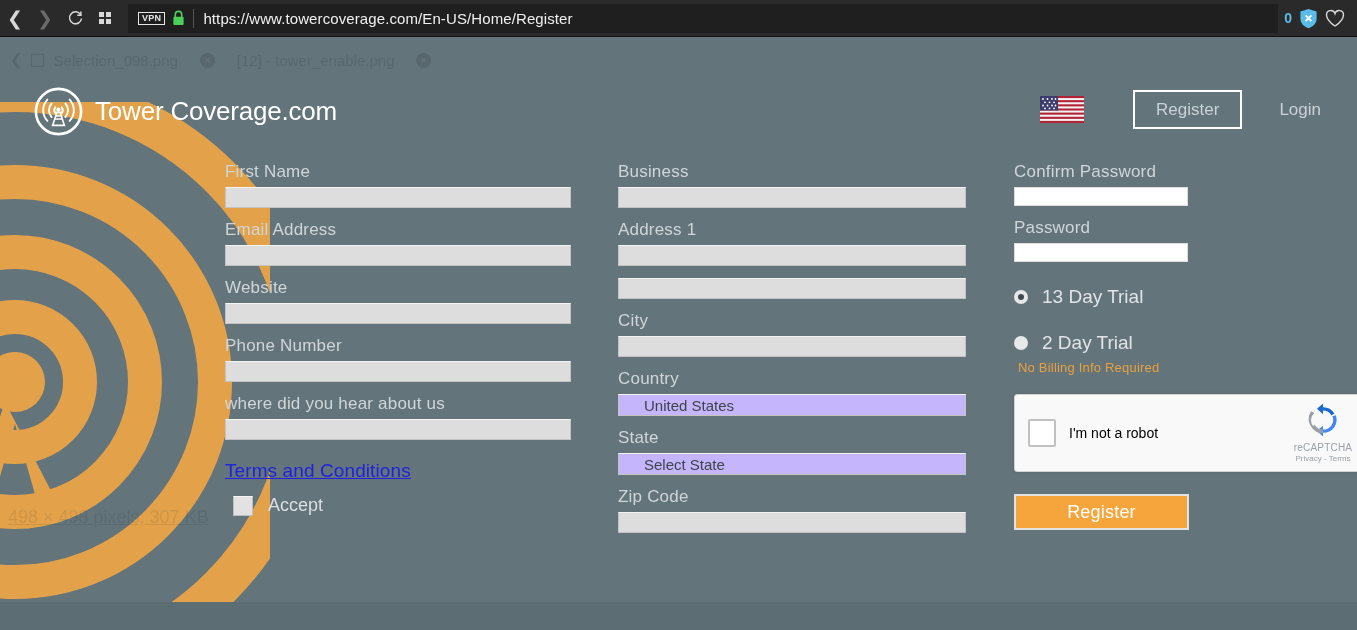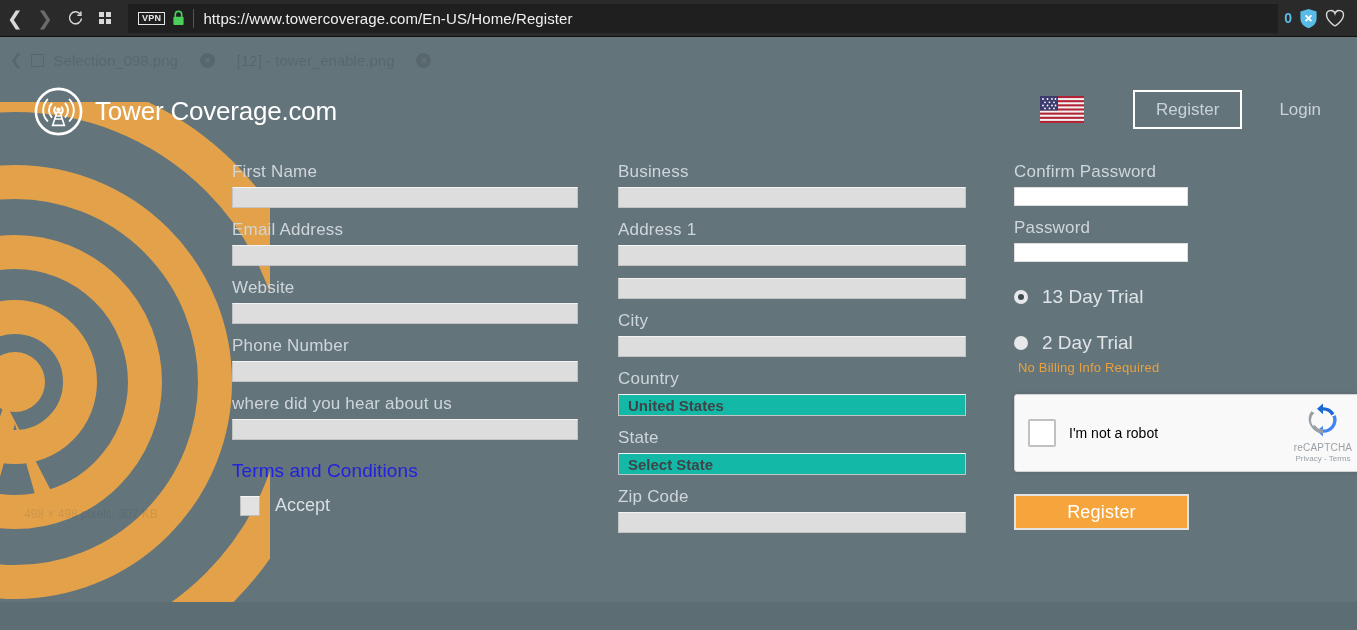--- a/index.html
+++ b/index.html
@@ -64,22 +64,22 @@
   .ghost .g-chev { margin: 0 8px 0 10px; }
   .ghost .g-sq {
     width: 13px; height: 13px; border: 1px solid #0d1418; margin-right: 10px;
   }
   .ghost .g-x {
     width: 15px; height: 15px; border-radius: 50%; background: #0d1418;
     color: #8c9a9f; font-size: 11px; display: flex; align-items: center;
     justify-content: center; margin: 0 22px;
   }
   .ghost-2 {
-    position: absolute; left: 24px; top: 470px; opacity: .10;
-    color: #1a2226; font-size: 12px; pointer-events: none;
+    position: absolute; left: 8px; top: 470px; opacity: .10;
+    color: #1a2226; font-size: 18px; pointer-events: none; text-decoration: underline;
   }
 
   
   .site-header {
     position: absolute; left: 0; top: 0; width: 100%; height: 78px;
   }
   .logo-block {
     position: absolute; left: 34px; top: 50px; display: flex; align-items: center;
   }
   .logo-text {
@@ -94,49 +94,49 @@
     border: 2px solid #ffffff; color: #c9d2d6; font-size: 17px;
     padding: 9px 21px; margin-left: 49px; background: transparent;
     line-height: 1;
   }
   .link-login {
     color: #c9d2d6; font-size: 17px; margin-left: 31px; padding: 9px 6px;
   }
 
   
   .col { position: absolute; top: 125px; }
-  .col-1 { left: 232px; width: 346px; }
+  .col-1 { left: 225px; width: 346px; }
   .col-2 { left: 618px; width: 348px; }
   .col-3 { left: 1014px; width: 340px; }
 
   .field { margin-bottom: 12px; }
   .f-label {
     color: #cfd6d9; font-size: 17px; letter-spacing: .2px;
     margin-bottom: 5px; display: block; font-weight: 300;
   }
   .f-input {
     display: block; width: 100%; height: 21px; background: #dddddd;
     border: 1px solid #c3c3c3; border-top-color: #f3f3f3;
     font-family: "Liberation Sans", sans-serif; font-size: 15px;
     color: #3a3a3a; padding: 0 8px;
   }
   .f-select {
-    display: block; width: 100%; height: 22px; background: #14b8a6;
+    display: block; width: 100%; height: 22px; background: #c4b5fd;
     border: 1px solid #c3c3c3; border-top-color: #f3f3f3;
-    font-size: 15px; color: #3f4448; padding: 1px 0 0 9px;
-    line-height: 20px; white-space: nowrap; overflow: hidden; font-weight: bold;
+    font-size: 15px; color: #3f4448; padding: 1px 0 0 25px;
+    line-height: 20px; white-space: nowrap; overflow: hidden;
   }
   .f-input-pw {
     display: block; width: 174px; height: 19px; background: #ffffff;
     border: 1px solid #dedede; font-size: 15px; color: #222; padding: 0 5px;
   }
 
   .link-terms {
     display: inline-block; color: #2222dd; font-size: 19px;
-    margin-top: 8px; letter-spacing: .1px;
+    text-decoration: underline; margin-top: 8px; letter-spacing: .1px;
   }
   .accept-row {
     display: flex; align-items: center; margin-top: 13px; margin-left: 8px;
   }
   .cbox {
     width: 20px; height: 20px; background: #e2e2e2;
     border: 1px solid #bdbdbd; border-top-color: #f5f5f5; display: block;
   }
   .accept-label { color: #d9dfe2; font-size: 18px; margin-left: 15px; }
 

